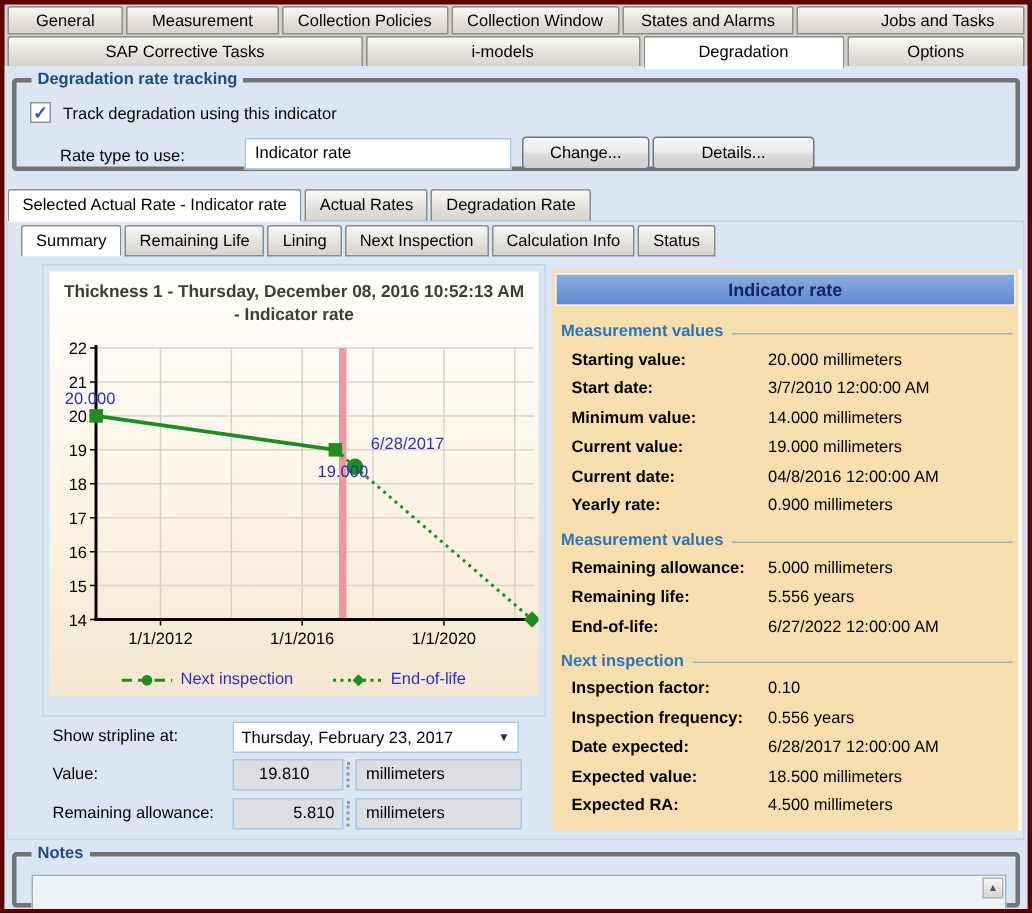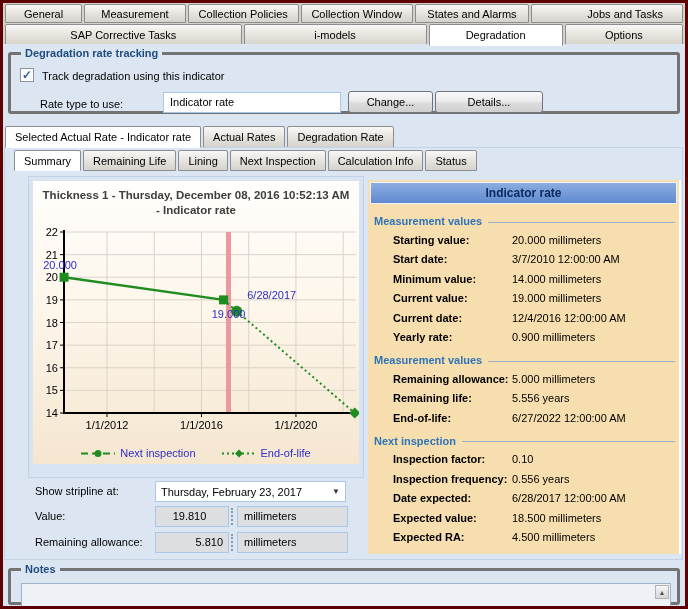--- a/index.html
+++ b/index.html
@@ -88,21 +88,21 @@
   .details-header{
     margin:2px;height:22px;display:flex;align-items:center;justify-content:center;
     background:linear-gradient(#8cade0,#6089cf);border:1px solid #edf2fa;
     color:#0d2b61;font-weight:bold;font-size:12px;
   }
   .dp-sections{padding-top:2px;}
   .dp-sec-title{display:flex;align-items:center;margin:7px 4px 3px 6px;
     color:#2d74b8;font-weight:bold;}
   .dp-sec-title .line{flex:1;height:1px;background:#9ab0c6;margin-left:6px;margin-top:2px;}
   .dp-row{height:19.5px;display:flex;align-items:center;}
-  .dp-row .lbl{width:144px;padding-left:25px;font-weight:bold;}
+  .dp-row .lbl{width:144px;padding-left:13px;font-weight:bold;}
   .dp-row .val{flex:1;}
   
   .g-notes{left:5px;top:524px;width:672px;height:37px;}
   .notes-area{position:absolute;left:10px;top:12px;width:650px;height:24px;
     background:#eef1f5;border:1px solid #9fb4c9;}
   .scrollbtn{position:absolute;right:1px;top:1px;width:14px;height:14px;
     background:linear-gradient(#f6f6f6,#d6d6d6);border:1px solid #b2b2b2;
     display:flex;align-items:center;justify-content:center;font-size:7px;color:#555;}
 </style>
 </head>
@@ -264,21 +264,21 @@
           <div class="dp-row">
             <div class="lbl">Minimum value:</div>
             <div class="val">14.000 millimeters</div>
           </div>
           <div class="dp-row">
             <div class="lbl">Current value:</div>
             <div class="val">19.000 millimeters</div>
           </div>
           <div class="dp-row">
             <div class="lbl">Current date:</div>
-            <div class="val">12/4/2016 12:00:00 AM</div>
+            <div class="val">04/8/2016 12:00:00 AM</div>
           </div>
           <div class="dp-row">
             <div class="lbl">Yearly rate:</div>
             <div class="val">0.900 millimeters</div>
           </div>
           <div class="dp-sec-title">
             <span>Measurement values</span>
             <div class="line"></div>
           </div>
           <div class="dp-row">

